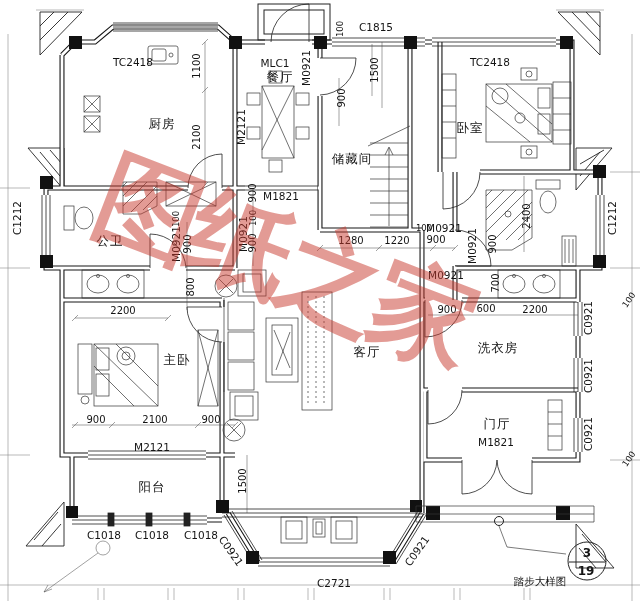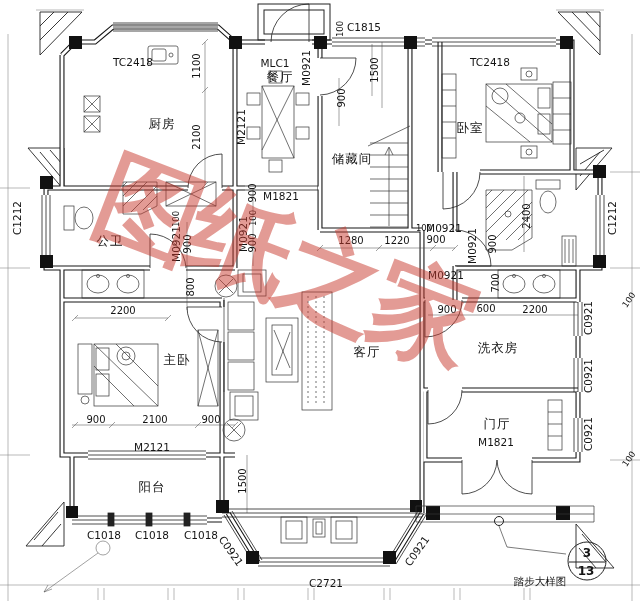--- a/index.html
+++ b/index.html
@@ -297,39 +297,39 @@
 <div class="lbl room" style="left:352px;top:159px">储藏间</div>
 <div class="lbl room" style="left:110px;top:241px">公卫</div>
 <div class="lbl room" style="left:177px;top:360px">主卧</div>
 <div class="lbl room" style="left:367px;top:352px">客厅</div>
 <div class="lbl room" style="left:498px;top:348px">洗衣房</div>
 <div class="lbl room" style="left:497px;top:424px">门厅</div>
 <div class="lbl code" style="left:496px;top:442px">M1821</div>
 <div class="lbl room" style="left:152px;top:487px">阳台</div>
 
 <div class="lbl code" style="left:133px;top:62px">TC2418</div>
-<div class="lbl code" style="left:364px;top:27px">C1815</div>
+<div class="lbl code" style="left:376px;top:27px">C1815</div>
 <div class="lbl code" style="left:490px;top:62px">TC2418</div>
 <div class="lbl code v" style="left:306px;top:68px">M0921</div>
 <div class="lbl code v" style="left:241px;top:127px">M2121</div>
 <div class="lbl code" style="left:281px;top:196px">M1821</div>
 <div class="lbl code v" style="left:17px;top:218px">C1212</div>
 <div class="lbl code v" style="left:612px;top:218px">C1212</div>
 <div class="lbl code v" style="left:243px;top:234px">M0921</div>
 <div class="lbl code v" style="left:176px;top:244px">M0921</div>
 <div class="lbl code" style="left:444px;top:228px">M0921</div>
 <div class="lbl code v" style="left:472px;top:246px">M0921</div>
 <div class="lbl code" style="left:446px;top:275px">M0921</div>
 <div class="lbl code" style="left:152px;top:447px">M2121</div>
 <div class="lbl code" style="left:104px;top:535px">C1018</div>
 <div class="lbl code" style="left:152px;top:535px">C1018</div>
 <div class="lbl code" style="left:201px;top:535px">C1018</div>
 <div class="lbl code rot55" style="left:231px;top:551px">C0921</div>
 <div class="lbl code rotm55" style="left:417px;top:551px">C0921</div>
-<div class="lbl code" style="left:326px;top:583px">C2721</div>
+<div class="lbl code" style="left:334px;top:583px">C2721</div>
 <div class="lbl code v" style="left:588px;top:318px">C0921</div>
 <div class="lbl code v" style="left:588px;top:376px">C0921</div>
 <div class="lbl code v" style="left:588px;top:434px">C0921</div>
 
 <div class="lbl v" style="left:197px;top:66px">1100</div>
 <div class="lbl v" style="left:197px;top:137px">2100</div>
 <div class="lbl v" style="left:342px;top:98px">900</div>
 <div class="lbl v" style="left:375px;top:70px">1500</div>
 <div class="lbl v s" style="left:340px;top:29px">100</div>
 <div class="lbl v" style="left:253px;top:193px">900</div>
@@ -351,15 +351,15 @@
 <div class="lbl" style="left:535px;top:310px">2200</div>
 <div class="lbl" style="left:96px;top:420px">900</div>
 <div class="lbl" style="left:155px;top:420px">2100</div>
 <div class="lbl" style="left:211px;top:420px">900</div>
 <div class="lbl v" style="left:243px;top:481px">1500</div>
 <div class="lbl s rotm55" style="left:629px;top:300px">100</div>
 <div class="lbl s rotm55" style="left:629px;top:459px">100</div>
 
 <div class="lbl code" style="left:540px;top:581px">踏步大样图</div>
 <div class="lbl callout-n" style="left:587px;top:553px">3</div>
-<div class="lbl callout-n" style="left:586px;top:571px">13</div>
+<div class="lbl callout-n" style="left:586px;top:571px">19</div>
 
 </div>
 
 </body></html>

